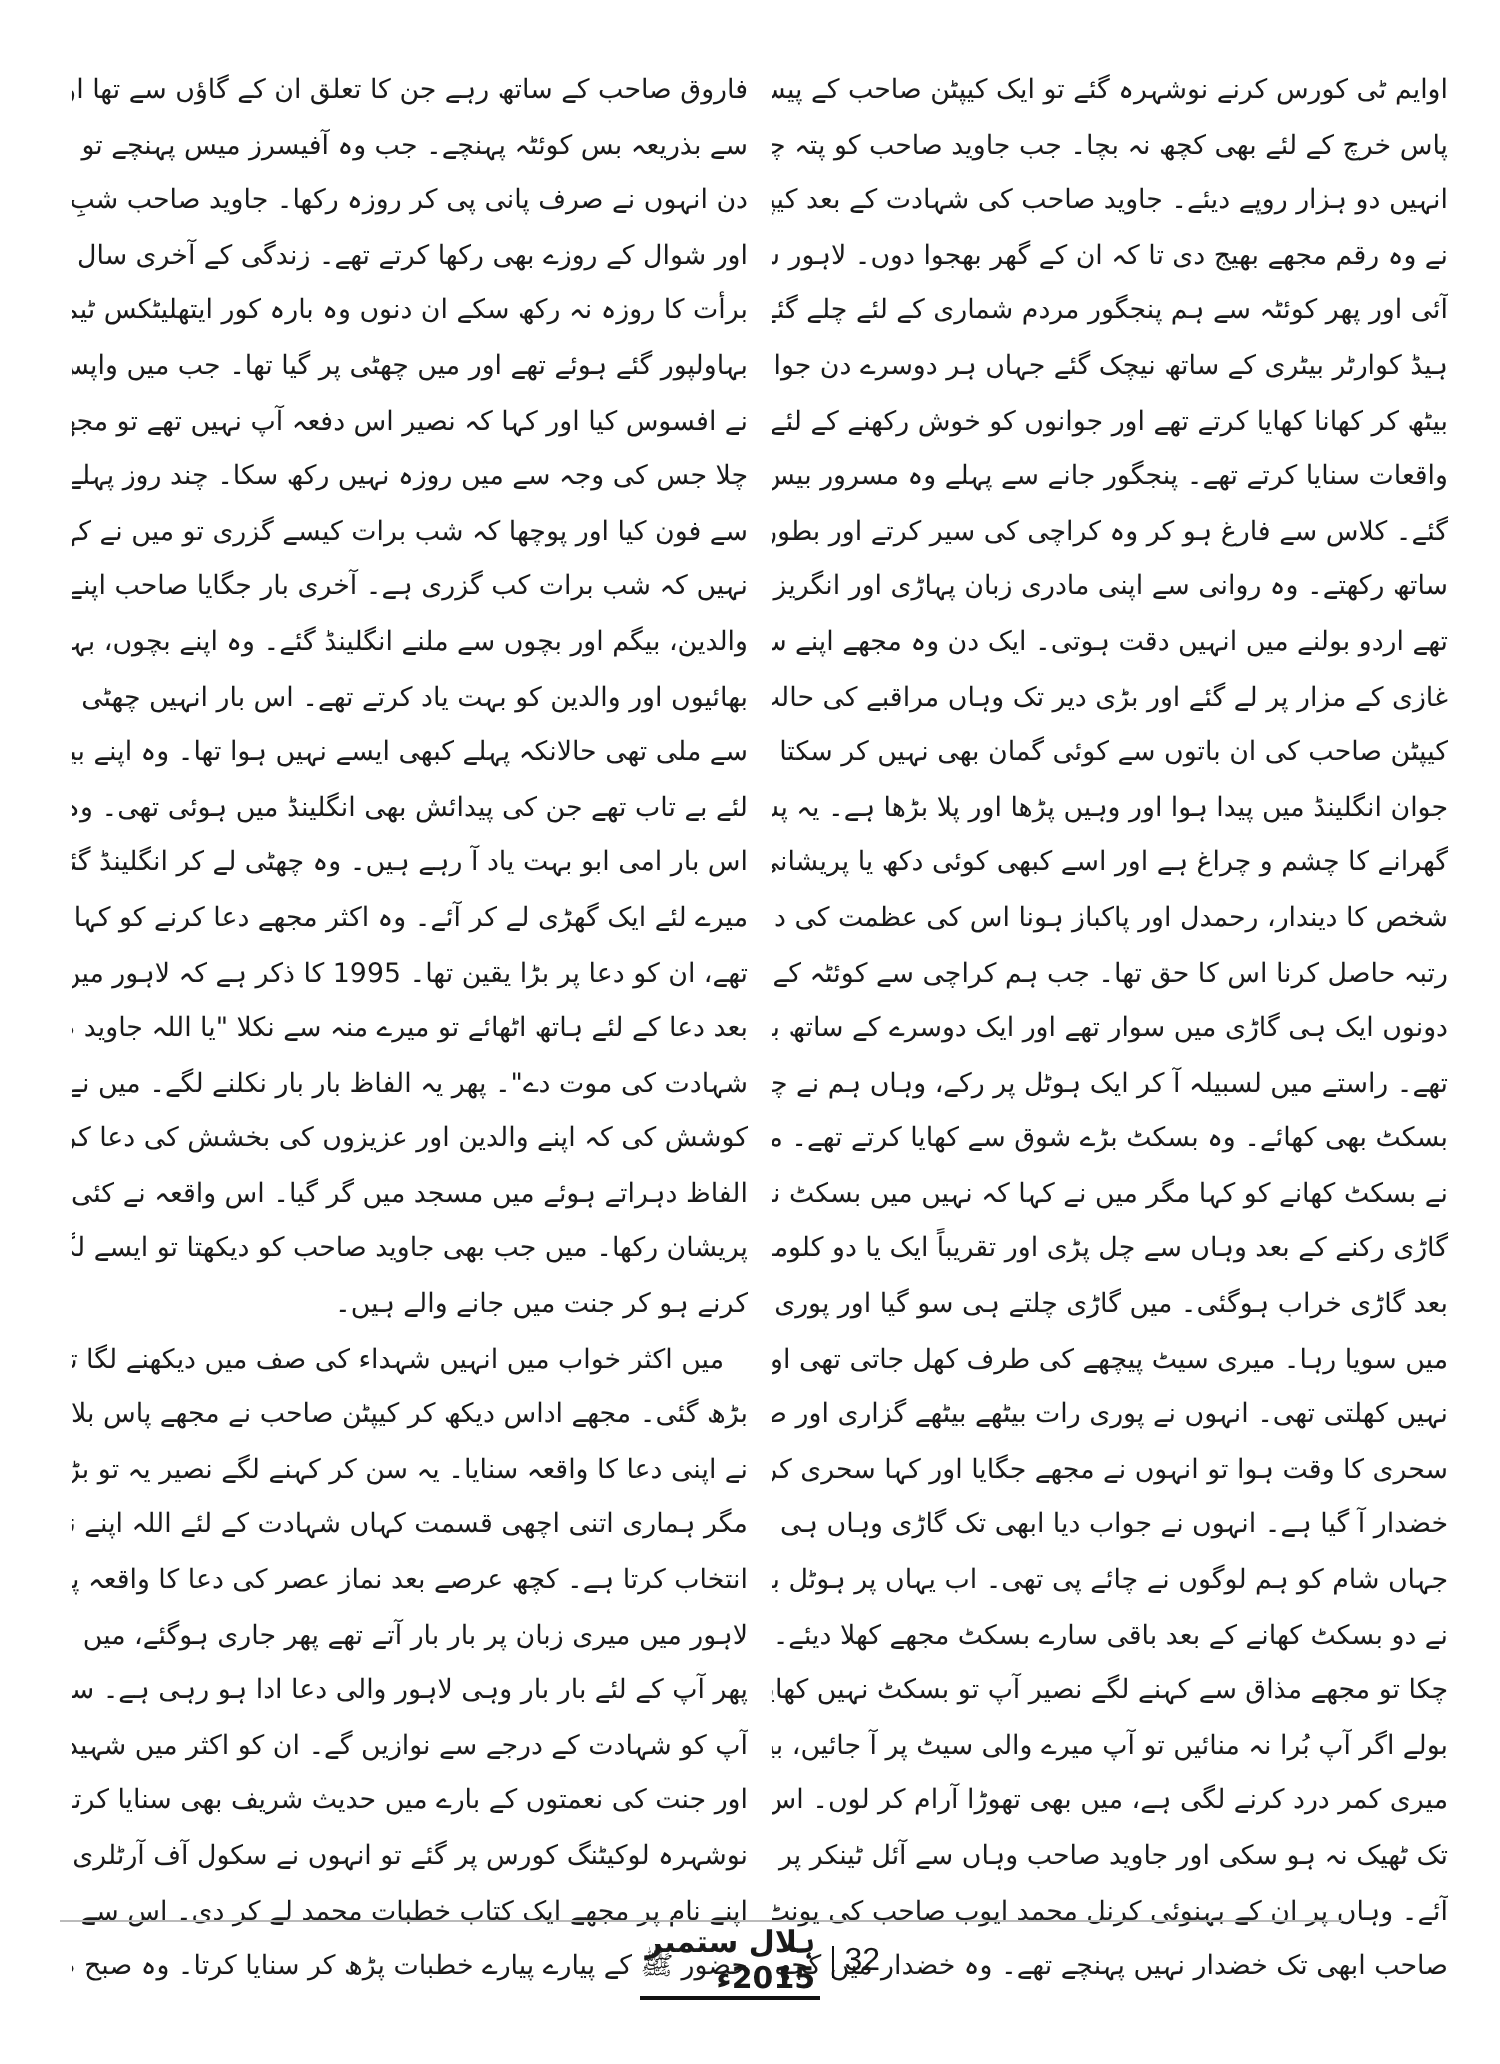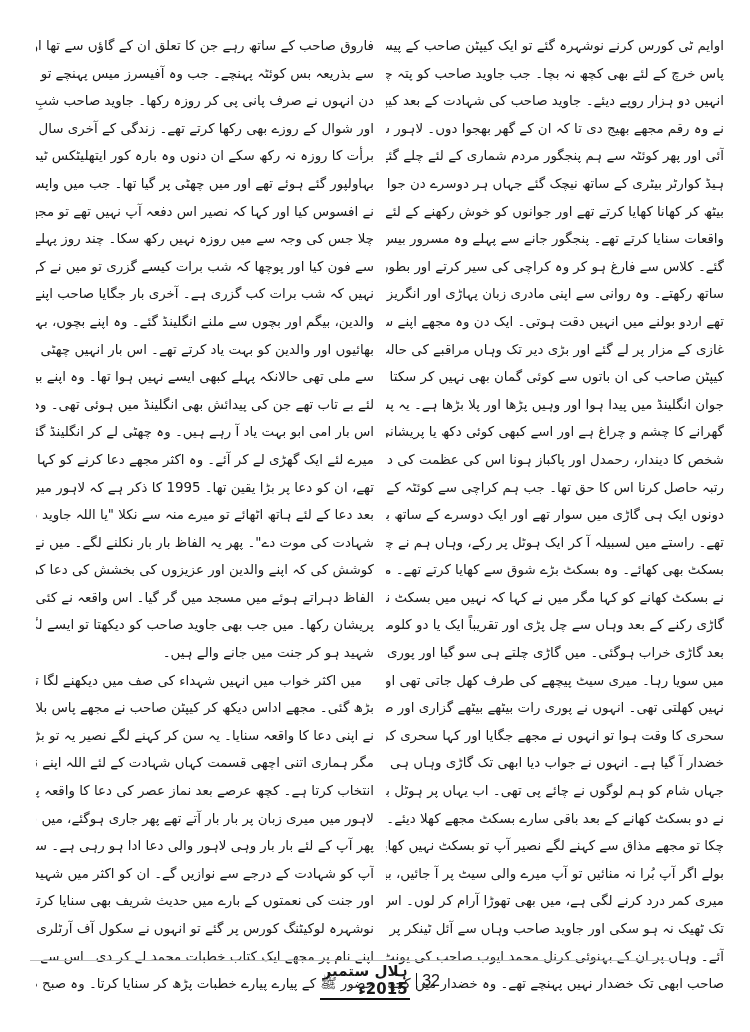--- a/index.html
+++ b/index.html
@@ -79,21 +79,21 @@
       <span class="line">سے ملی تھی حالانکہ پہلے کبھی ایسے نہیں ہوا تھا۔ وہ اپنے بیٹے حمزہ کو دیکھنے کے</span>
       <span class="line">لئے بے تاب تھے جن کی پیدائش بھی انگلینڈ میں ہوئی تھی۔ وہ اکثر کہتے</span>
       <span class="line">اس بار امی ابو بہت یاد آ رہے ہیں۔ وہ چھٹی لے کر انگلینڈ گئے تو واپسی پر وہ</span>
       <span class="line">میرے لئے ایک گھڑی لے کر آئے۔ وہ اکثر مجھے دعا کرنے کو کہا کرتے</span>
       <span class="line">تھے، ان کو دعا پر بڑا یقین تھا۔ 1995 کا ذکر ہے کہ لاہور میں نماز عصر کے</span>
       <span class="line">بعد دعا کے لئے ہاتھ اٹھائے تو میرے منہ سے نکلا "یا اللہ جاوید صاحب کو</span>
       <span class="line">شہادت کی موت دے"۔ پھر یہ الفاظ بار بار نکلنے لگے۔ میں نے بڑی</span>
       <span class="line">کوشش کی کہ اپنے والدین اور عزیزوں کی بخشش کی دعا کروں مگر بار بار یہی</span>
       <span class="line">الفاظ دہراتے ہوئے میں مسجد میں گر گیا۔ اس واقعہ نے کئی روز تک مجھے</span>
       <span class="line">پریشان رکھا۔ میں جب بھی جاوید صاحب کو دیکھتا تو ایسے لگتا جیسے یہ واقعی</span>
-      <span class="line short">شہید ہو کر جنت میں جانے والے ہیں۔</span>
+      <span class="line short">کرنے ہو کر جنت میں جانے والے ہیں۔</span>
       <span class="line indent">میں اکثر خواب میں انہیں شہداء کی صف میں دیکھنے لگا تو میری پریشانی</span>
       <span class="line">بڑھ گئی۔ مجھے اداس دیکھ کر کیپٹن صاحب نے مجھے پاس بلایا اور وجہ پوچھی تو میں</span>
       <span class="line">نے اپنی دعا کا واقعہ سنایا۔ یہ سن کر کہنے لگے نصیر یہ تو بڑی سعادت کی بات ہے</span>
       <span class="line">مگر ہماری اتنی اچھی قسمت کہاں شہادت کے لئے اللہ اپنے نیک بندوں کا ہی</span>
       <span class="line">انتخاب کرتا ہے۔ کچھ عرصے بعد نماز عصر کی دعا کا واقعہ پھر پیش آیا اور جو الفاظ</span>
       <span class="line">لاہور میں میری زبان پر بار بار آتے تھے پھر جاری ہوگئے، میں نے کہا کہ سر آج</span>
       <span class="line">پھر آپ کے لئے بار بار وہی لاہور والی دعا ادا ہو رہی ہے۔ سر اب اللہ تعالیٰ</span>
       <span class="line">آپ کو شہادت کے درجے سے نوازیں گے۔ ان کو اکثر میں شہید کے درجات</span>
       <span class="line">اور جنت کی نعمتوں کے بارے میں حدیث شریف بھی سنایا کرتا تھا۔ جب وہ</span>
       <span class="line">نوشہرہ لوکیٹنگ کورس پر گئے تو انہوں نے سکول آف آرٹلری کی لائبریری سے</span>

